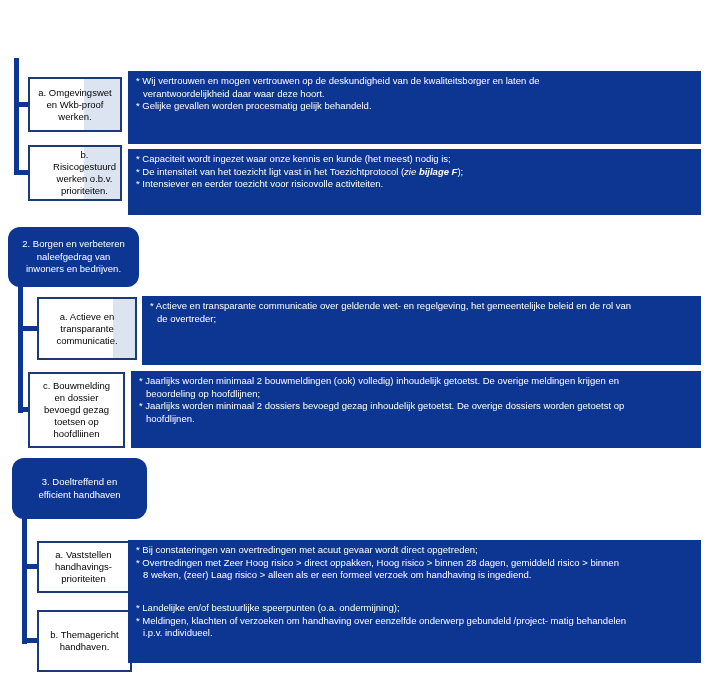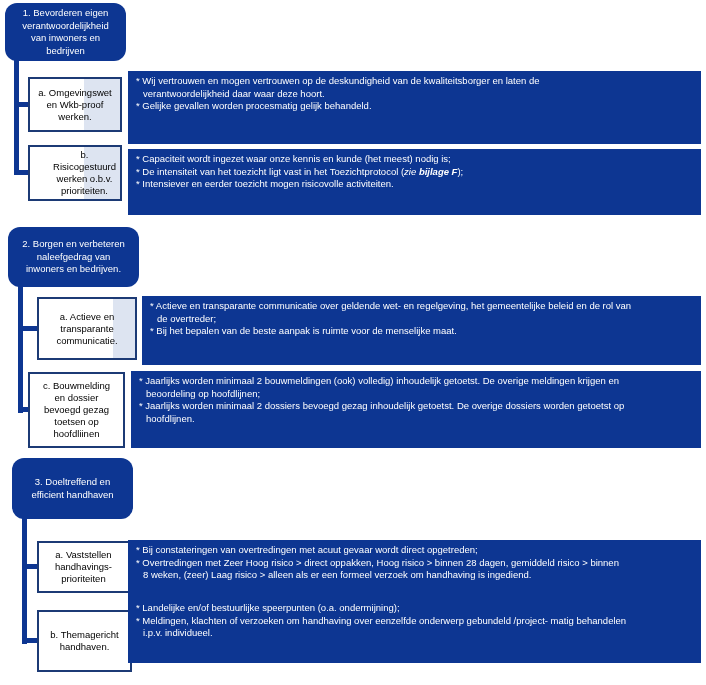--- a/index.html
+++ b/index.html
@@ -37,26 +37,20 @@
   }
   .bullet i{font-style:italic;}
   .bullet b{font-weight:bold;}
   .conn{position:absolute;background:var(--box-blue);}
 </style>
 </head>
 <body>
 
 <div id="canvas">
 
-  <div class="main-box" style="left:5px;top:3px;width:121px;height:58px;">
-    <div class="title">1. Bevorderen eigen
-verantwoordelijkheid
-van inwoners en
-bedrijven</div>
-  </div>
 
   <div class="conn" style="left:14px;top:58px;width:5px;height:117px;"></div>
   <div class="conn" style="left:14px;top:102px;width:16px;height:5px;"></div>
   <div class="conn" style="left:14px;top:170px;width:16px;height:5px;"></div>
 
   <div class="label-box" style="left:28px;top:77px;width:94px;height:55px;">
     <div class="label-shade" style="width:36px;"></div>
     <div class="label-text">a. Omgevingswet
 en Wkb-proof
 werken.</div>
@@ -69,21 +63,21 @@
 
   <div class="label-box" style="left:28px;top:145px;width:94px;height:56px;padding-left:19px;">
     <div class="label-shade" style="width:36px;"></div>
     <div class="label-text">b. Risicogestuurd
 werken o.b.v.
 prioriteiten.</div>
   </div>
   <div class="content-box" style="left:128px;top:149px;width:573px;height:66px;">
     <div class="bullet">* Capaciteit wordt ingezet waar onze kennis en kunde (het meest) nodig is;</div>
     <div class="bullet"><span>* De intensiteit van het toezicht ligt vast in het Toezichtprotocol (</span><i>zie </i><b><i>bijlage F</i></b><span>);</span></div>
-    <div class="bullet">* Intensiever en eerder toezicht mogen risicovolle activiteiten.</div>
+    <div class="bullet">* Intensiever en eerder toezicht voor risicovolle activiteiten.</div>
   </div>
 
   <div class="main-box" style="left:8px;top:227px;width:131px;height:60px;">
     <div class="title">2. Borgen en verbeteren
 naleefgedrag van
 inwoners en bedrijven.</div>
   </div>
 
   <div class="conn" style="left:18px;top:285px;width:5px;height:128px;"></div>
   <div class="conn" style="left:18px;top:326px;width:20px;height:5px;"></div>
@@ -91,38 +85,37 @@
 
   <div class="label-box" style="left:37px;top:297px;width:100px;height:63px;">
     <div class="label-shade" style="width:22px;"></div>
     <div class="label-text">a. Actieve en
 transparante
 communicatie.</div>
   </div>
   <div class="content-box" style="left:142px;top:296px;width:559px;height:69px;">
     <div class="bullet">* Actieve en transparante communicatie over geldende wet- en regelgeving, het gemeentelijke beleid en de rol van
 de overtreder;</div>
-    <div class="bullet">* Bij het bepalen van de beste aanpak is ruimte voor de menselijke maat.</div>
   </div>
 
   <div class="label-box" style="left:28px;top:372px;width:97px;height:76px;">
     <div class="label-text">c. Bouwmelding
 en dossier
 bevoegd gezag
 toetsen op
 hoofdliinen</div>
   </div>
   <div class="content-box" style="left:131px;top:371px;width:570px;height:77px;">
     <div class="bullet">* Jaarlijks worden minimaal 2 bouwmeldingen (ook) volledig) inhoudelijk getoetst. De overige meldingen krijgen en
 beoordeling op hoofdlijnen;</div>
     <div class="bullet">* Jaarlijks worden minimaal 2 dossiers bevoegd gezag inhoudelijk getoetst. De overige dossiers worden getoetst op
 hoofdlijnen.</div>
   </div>
 
-  <div class="main-box" style="left:12px;top:458px;width:121px;height:61px;">
+  <div class="main-box" style="left:12px;top:458px;width:135px;height:61px;">
     <div class="title">3. Doeltreffend en
 efficient handhaven</div>
   </div>
 
   <div class="conn" style="left:22px;top:517px;width:5px;height:127px;"></div>
   <div class="conn" style="left:22px;top:564px;width:16px;height:5px;"></div>
   <div class="conn" style="left:22px;top:638px;width:16px;height:5px;"></div>
 
   <div class="label-box" style="left:37px;top:541px;width:93px;height:52px;">
     <div class="label-text">a. Vaststellen

